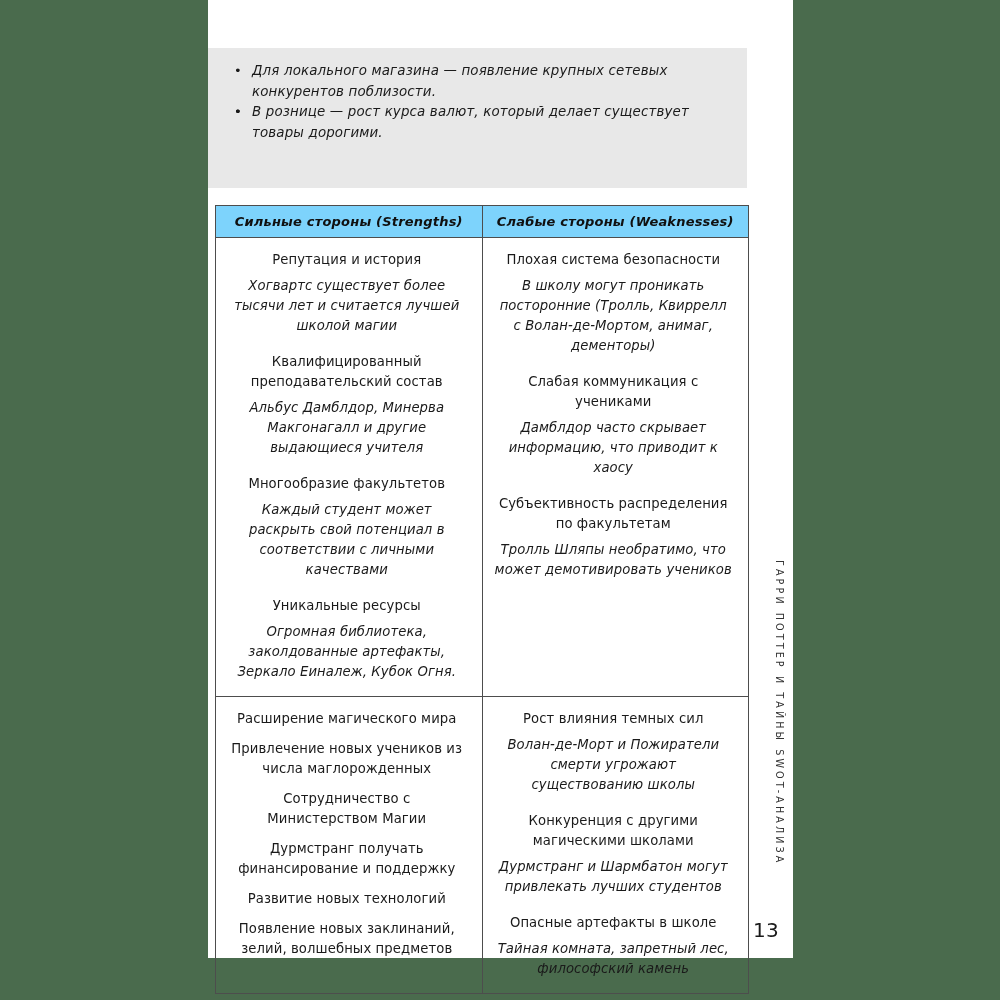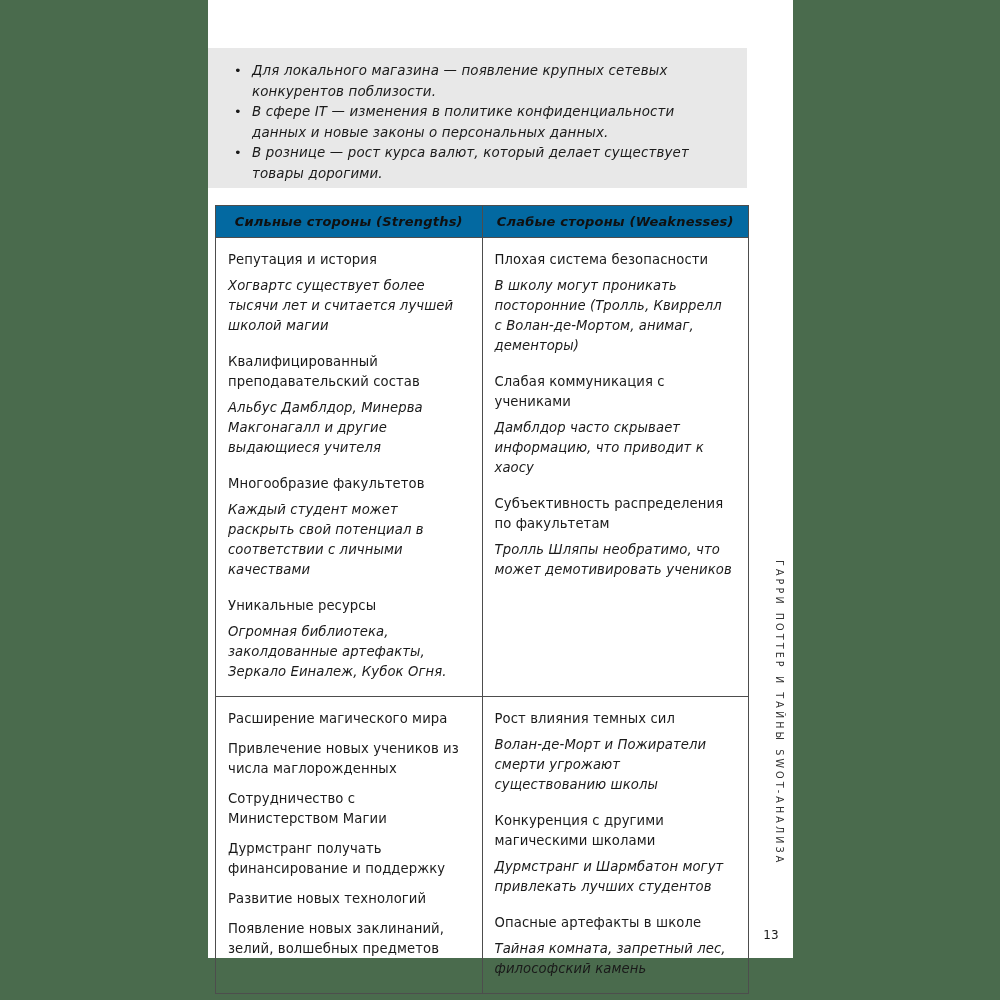--- a/index.html
+++ b/index.html
@@ -66,23 +66,24 @@
     left: 7px;
     top: 205px;
     width: 534px;
     border-collapse: collapse;
     table-layout: fixed;
   }
   .swot-table td, .swot-table th {
     border: 1.4px solid #4d4d4d;
     vertical-align: top;
     box-sizing: border-box;
+    text-align: center;
   }
   .swot-table th {
-    background: #0369a1;
+    background: #7dd3fc;
     text-align: center;
     font-style: italic;
     font-weight: bold;
     font-size: 13px;
     color: #101010;
     padding: 8px 4px 8px 4px;
     letter-spacing: 0.2px;
   }
   .swot-table td {
     padding: 12px 16px 14px 12px;
@@ -133,39 +134,38 @@
     letter-spacing: 3.1px;
     color: #333333;
     text-transform: uppercase;
   }
 
   
   .page-number {
     position: absolute;
     right: 14px;
     bottom: 16px;
-    font-size: 12px;
+    font-size: 20px;
     color: #1a1a1a;
     letter-spacing: 0.3px;
   }
 </style>
 </head>
 <body>
 
 <div class="page">
 
   <div class="intro-box">
     <ul class="intro-list">
       <li>
         <span class="bullet">•</span>
         <span>Для локального магазина — появление крупных сетевых конкурентов поблизости.</span>
       </li>
       <li>
         <span class="bullet">•</span>
-        <span>В сфере IT — изменения в политике конфиденциальности данных и новые законы о персональных данных.</span>
       </li>
       <li>
         <span class="bullet">•</span>
         <span>В рознице — рост курса валют, который делает существует товары дорогими.</span>
       </li>
     </ul>
   </div>
 
   <table class="swot-table">
     <tbody>

